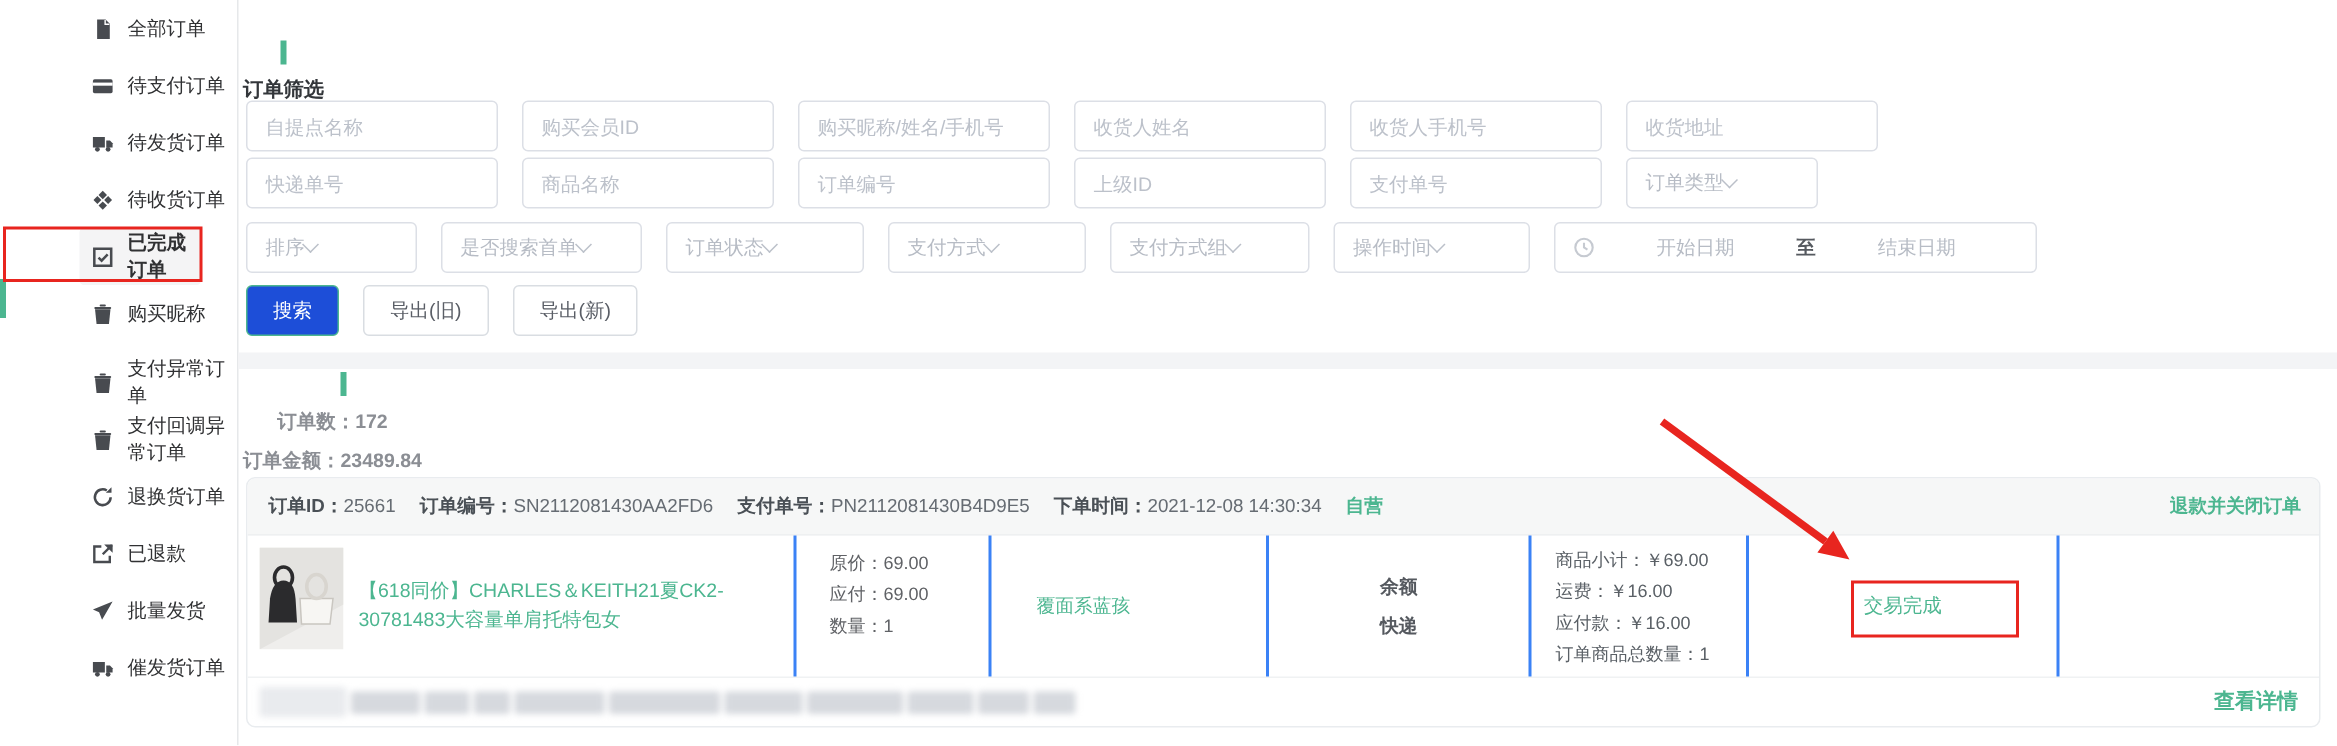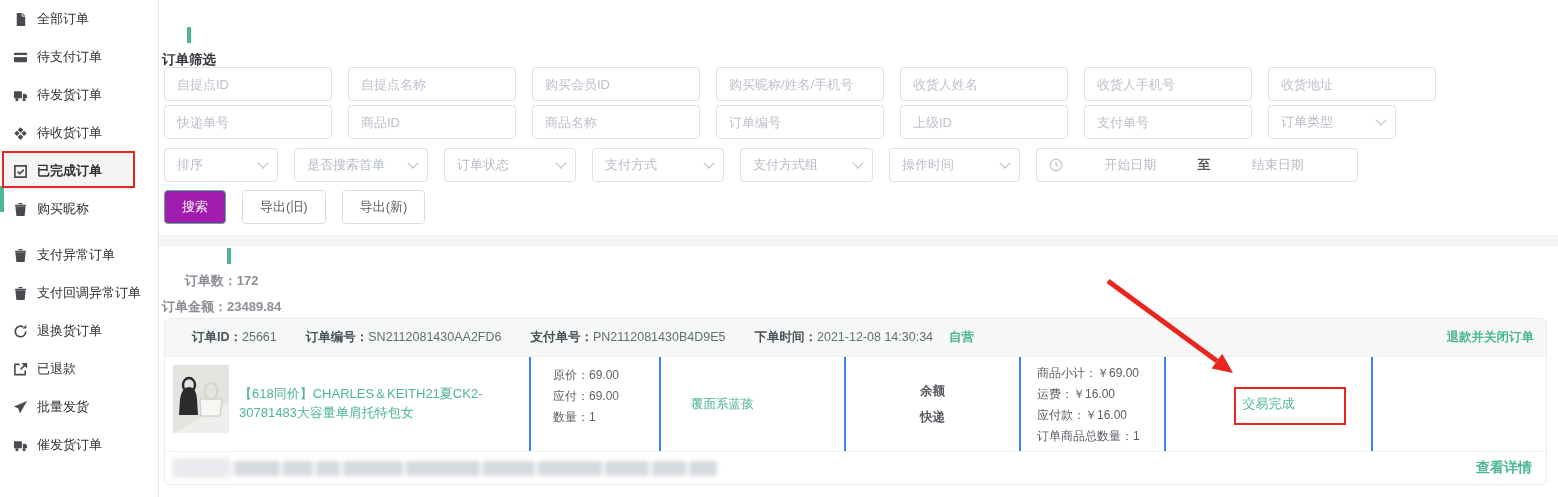--- a/index.html
+++ b/index.html
@@ -1,21 +1,21 @@
 <!DOCTYPE html>
 <html><head>
 <meta charset="utf-8">
 <style>
   html,body{margin:0;padding:0;background:#fff;}
   .page{position:relative;width:1558px;height:497px;background:#fff;overflow:hidden;
         font-family:"Liberation Sans","DejaVu Sans",sans-serif;}
 
   
   .sidebar{position:absolute;left:0;top:0;width:159px;height:497px;background:#fff;
-           border-right:1px solid #e6e8ea;box-sizing:border-box;}
+           border-right:1px solid #e6e8ea;box-sizing:border-box;padding-left:48px;}
   .side-item{height:38px;display:flex;align-items:center;gap:9px;padding-left:13px;
              font-size:13px;color:#303133;cursor:pointer;}
   .side-item svg{width:15px;height:15px;flex:none;fill:#484b50;}
   .side-item.active{background:#f4f4f5;margin:0 24px 0 5px;padding-left:8px;border-radius:3px;font-weight:bold;}
   .side-spacer{height:8px;}
   .active-bar{position:absolute;left:0;top:186px;width:4px;height:26px;background:#4cb690;}
 
   
   .sec-title{position:absolute;left:162px;display:flex;align-items:center;gap:8px;flex-direction:column;}
   .sec-bar{width:4px;height:16px;background:#4cb690;flex:none;}
@@ -28,41 +28,41 @@
   .frow{position:absolute;left:164px;display:flex;gap:16px;}
   .row1{top:67px;}
   .row2{top:105px;}
   .row3{top:148px;border-radius:17px;}
   .rowbtn{top:190px;}
   input.inp{width:168px;height:34px;box-sizing:border-box;border:1px solid #dcdfe6;border-radius:4px;
             padding:0 12px;font-size:13px;color:#606266;background:#fff;outline:none;
             font-family:"Liberation Sans","DejaVu Sans",sans-serif;}
   input.inp::placeholder{color:#bcc1ca;}
   .sel{height:34px;box-sizing:border-box;border:1px solid #dcdfe6;border-radius:4px;background:#fff;
-       display:flex;align-items:center;justify-content:space-between;padding:0 10px 0 12px;cursor:pointer;}
+       display:flex;align-items:center;padding:0 10px 0 12px;cursor:pointer;}
   .sel .ph{font-size:13px;color:#b7bcc5;}
   .chev{width:7px;height:7px;border-right:1.6px solid #bbc0c9;border-bottom:1.6px solid #bbc0c9;
         transform:rotate(45deg);margin-top:-4px;flex:none;}
   .dateb{width:322px;height:34px;box-sizing:border-box;border:1px solid #dcdfe6;border-radius:4px;
          background:#fff;display:flex;align-items:center;padding:0 12px;cursor:pointer;}
   .dateb svg{flex:none;}
   .dateb .dph{flex:1;text-align:center;font-size:13px;color:#b7bcc5;}
   .dateb .dto{font-size:13px;color:#55595f;font-weight:bold;}
   .btn{height:34px;box-sizing:border-box;border-radius:4px;font-size:13px;display:flex;align-items:center;
        padding:0 17px;cursor:pointer;border:1px solid #d9dde2;background:#fff;color:#5a5e66;}
-  .btn.primary{background:#a21caf;border-color:#4cb690;color:#fff;}
+  .btn.primary{background:#1d4ed8;border-color:#4cb690;color:#fff;}
   .divider-band{position:absolute;left:159px;top:235px;width:1399px;height:11px;background:#f3f4f6;}
 
   
   .order-card{position:absolute;left:164px;top:318px;width:1383px;height:167px;box-sizing:border-box;
               border:1px solid #e9ecef;border-radius:6px;background:#fff;overflow:hidden;}
   .oc-header{height:38px;background:#f6f7f7;border-bottom:1px solid #eef0f1;display:flex;align-items:center;
              padding:0 12px 0 14px;gap:16px;box-sizing:border-box;}
   .hf{font-size:12.5px;white-space:nowrap;}
-  .hf b{color:#4a5056;font-weight:bold;margin-left:13px;}
+  .hf b{color:#4a5056;font-weight:bold;}
   .hf i{font-style:normal;color:#666c73;}
   .oc-tag{font-size:12.5px;color:#4cb690;font-weight:bold;}
   .oc-action{margin-left:auto;font-size:12.5px;color:#4cb690;font-weight:bold;cursor:pointer;}
   .oc-body{height:95px;display:flex;border-bottom:1px solid #f0f2f3;box-sizing:border-box;}
   .oc-col{box-sizing:border-box;border-right:2px solid #3b82f6;height:100%;}
   .col-product{width:366px;display:flex;padding:6px 8px 0 8px;}
   .pimg{width:56px;height:68px;flex:none;margin-top:2px;cursor:pointer;}
   .ptitle{width:296px;margin:21px 0 0 10px;font-size:13px;line-height:19px;color:#4cb690;cursor:pointer;}
   .col-price{width:130px;padding:8px 0 0 22px;font-size:12px;color:#606266;line-height:21px;}
   .col-buyer{width:185px;display:flex;align-items:center;padding-left:30px;}
@@ -187,32 +187,30 @@
     </div>
     <div class="active-bar"></div>
   </aside>
 
   <div class="sec-title filter-title">
     <span class="sec-bar"></span>
     <span class="t">订单筛选</span>
   </div>
 
   <div class="frow row1">
-    <input class="inp" placeholder="自提点ID" style="">
     <input class="inp" placeholder="自提点名称" style="">
     <input class="inp" placeholder="购买会员ID" style="">
     <input class="inp" placeholder="购买昵称/姓名/手机号" style="">
     <input class="inp" placeholder="收货人姓名" style="">
     <input class="inp" placeholder="收货人手机号" style="">
     <input class="inp" placeholder="收货地址" style="">
   </div>
 
   <div class="frow row2">
     <input class="inp" placeholder="快递单号" style="">
-    <input class="inp" placeholder="商品ID" style="">
     <input class="inp" placeholder="商品名称" style="">
     <input class="inp" placeholder="订单编号" style="">
     <input class="inp" placeholder="上级ID" style="">
     <input class="inp" placeholder="支付单号" style="">
     <div class="sel" style="width:128px">
       <span class="ph">订单类型</span>
       <span class="chev"></span>
     </div>
   </div>
 

